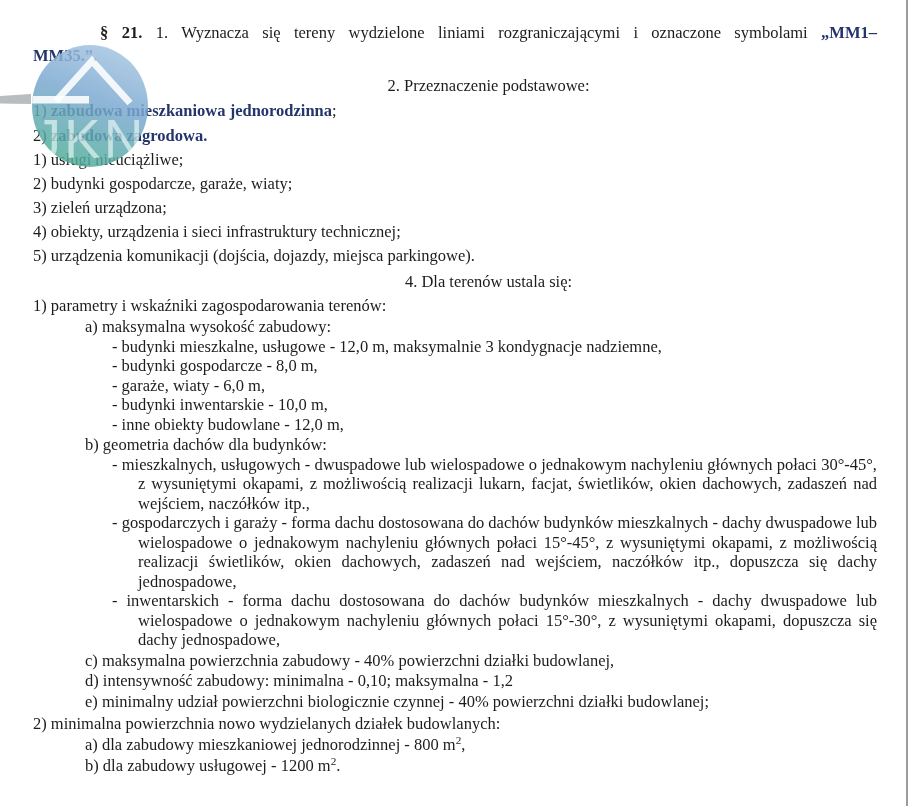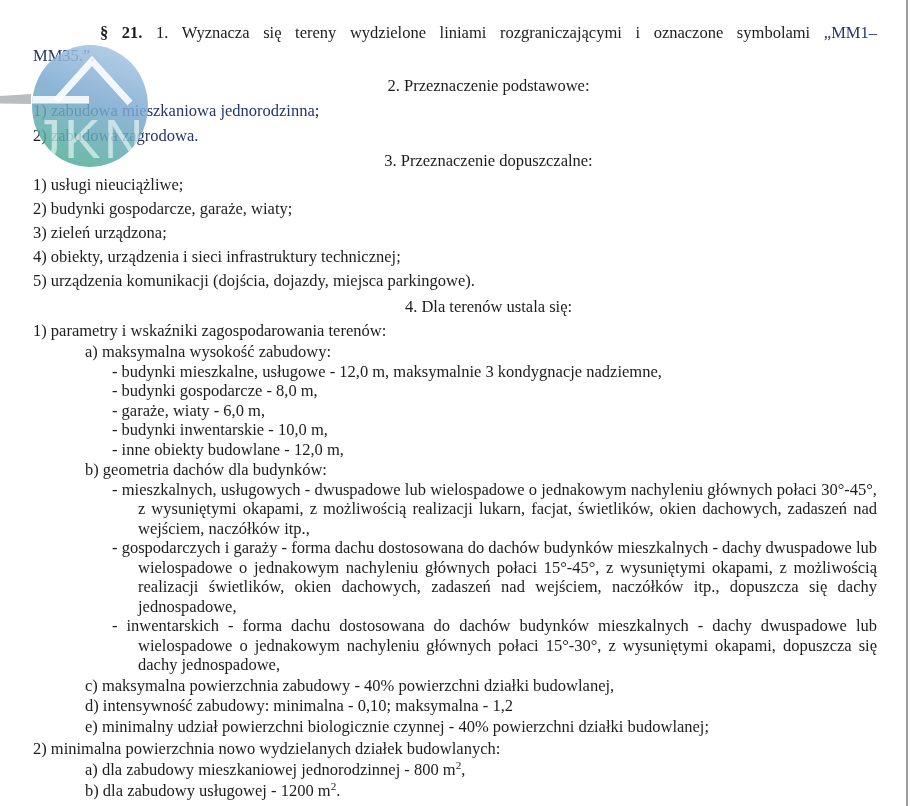--- a/index.html
+++ b/index.html
@@ -31,21 +31,21 @@
   .h3,.h4{margin-top:5px;}
   .heading,.h3,.h4{margin-left:67px;text-align:center;}
   .h4{margin-top:6px;}
   .item{margin-top:5px;}
   .itemrow{margin-top:4px;}
   .item2{margin-top:3px;}
   .sub{margin-left:52px;margin-top:1px;line-height:19.5px;}
   .dash{margin-left:79px;line-height:19.5px;}
   .dashpara{margin-left:105px;text-indent:-26px;text-align:justify;line-height:19.5px;}
   .seg-bold{font-weight:bold;}
-  .seg-bold-navy{font-weight:normal;color:#23356b;}
+  .seg-bold-navy{font-weight:bold;color:#23356b;}
   sup{font-size:0.68em;line-height:0;}
   
   .logo{
     position:absolute;left:32px;top:45px;width:116px;height:122px;
     border-radius:50%;
     background:linear-gradient(200deg,#aac8e4 4%,#7aa8d0 45%,#4bae92 94%);
     opacity:0.84;
     overflow:hidden;
     z-index:2;
   }
@@ -71,21 +71,20 @@
 <body>
 
 <div class="page">
 
   <div class="doc" id="doc">
       <div class="line intro1"><span class="seg-bold">§ 21.</span><span class="seg-regular"> 1. Wyznacza się tereny wydzielone liniami rozgraniczającymi i oznaczone symbolami </span><span class="seg-bold-navy">„MM1–</span></div>
       <div class="line intro2"><span class="seg-bold-navy">MM35.”.</span></div>
       <div class="line heading"><span class="seg-regular">2. Przeznaczenie podstawowe:</span></div>
       <div class="line item"><span class="seg-regular">1) </span><span class="seg-bold-navy">zabudowa mieszkaniowa jednorodzinna</span><span class="seg-regular">;</span></div>
       <div class="line item"><span class="seg-regular">2) </span><span class="seg-bold-navy">zabudowa zagrodowa.</span></div>
-      <div class="line heading h3"><span class="seg-regular">3. Przeznaczenie dopuszczalne:</span></div>
       <div class="line item itemrow"><span class="seg-regular">1) usługi nieuciążliwe;</span></div>
       <div class="line item itemrow"><span class="seg-regular">2) budynki gospodarcze, garaże, wiaty;</span></div>
       <div class="line item itemrow"><span class="seg-regular">3) zieleń urządzona;</span></div>
       <div class="line item itemrow"><span class="seg-regular">4) obiekty, urządzenia i sieci infrastruktury technicznej;</span></div>
       <div class="line item itemrow"><span class="seg-regular">5) urządzenia komunikacji (dojścia, dojazdy, miejsca parkingowe).</span></div>
       <div class="line heading h4"><span class="seg-regular">4. Dla terenów ustala się:</span></div>
       <div class="line item itemrow"><span class="seg-regular">1) parametry i wskaźniki zagospodarowania terenów:</span></div>
       <div class="line sub"><span class="seg-regular">a) maksymalna wysokość zabudowy:</span></div>
       <div class="line dash"><span class="seg-regular">- budynki mieszkalne, usługowe - 12,0 m, maksymalnie 3 kondygnacje nadziemne,</span></div>
       <div class="line dash"><span class="seg-regular">- budynki gospodarcze - 8,0 m,</span></div>

